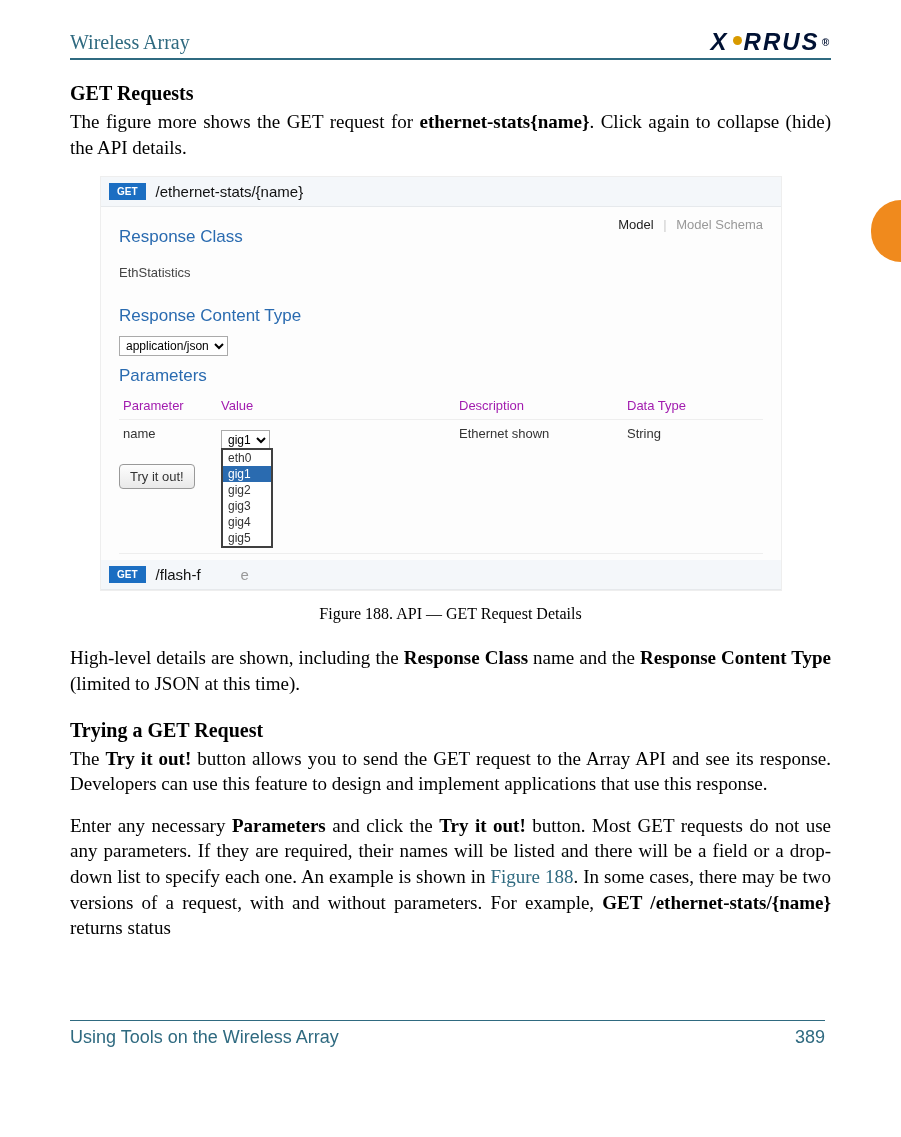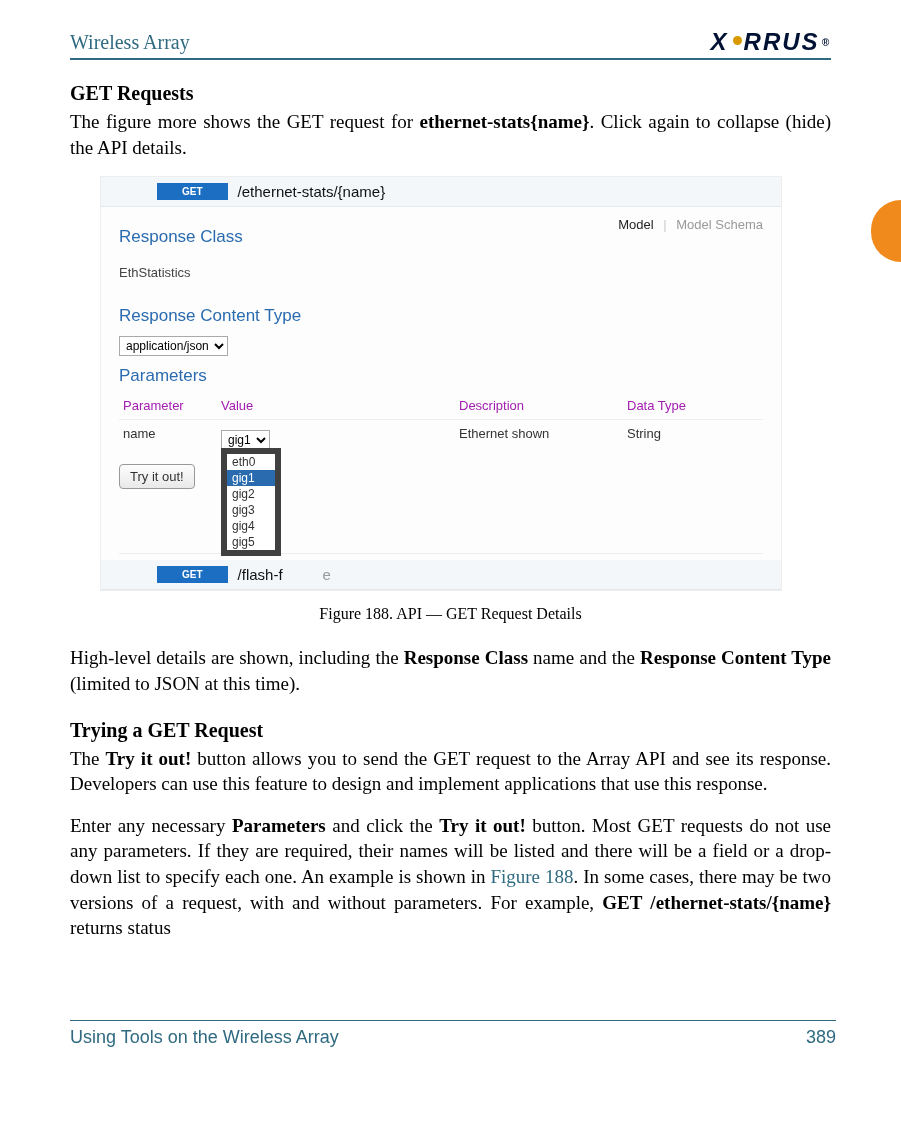--- a/index.html
+++ b/index.html
@@ -99,22 +99,21 @@
     padding: 6px 8px;
     display: flex;
     align-items: center;
     gap: 10px;
   }
   .figure .badge {
     background: #1b6ec2;
     color: #fff;
     font-size: 10px;
     font-weight: bold;
-    padding: 3px 25px;
-    margin-left: 48px;
+    padding: 3px 8px;
   }
   .figure .path {
     color: #111;
     font-size: 15px;
   }
   .figure .inner { padding: 10px 18px 6px 18px; }
   .figure .h { color: #2a6bb0; font-size: 17px; margin: 10px 0 6px 0; }
   .figure .tabs-right {
     float: right;
     font-size: 13px;
@@ -157,21 +156,21 @@
     display: inline-block;
     margin: 8px 0 4px 0;
   }
   .figure .dropdown-wrap {
     position: relative;
     display: inline-block;
   }
   .figure .dropdown-box {
     position: absolute;
     top: 22px; left: 0;
-    border: 6px solid #404040;
+    border: 2px solid #404040;
     background: #fff;
     font-size: 12px;
     width: 48px;
     z-index: 2;
   }
   .figure .dropdown-box div {
     padding: 1px 5px;
   }
   .figure .dropdown-box .hilite {
     background: #2a6bb0;
@@ -180,21 +179,21 @@
   .figure .row-divider {
     border-top: 1px solid #eee;
     margin-top: 60px;
   }
   .figure .path.faded { color: #999; }
   
   .footer {
     position: absolute;
     bottom: 32px;
     left: 70px;
-    right: 65px;
+    right: 76px;
     border-top: 1px solid #2f6a80;
     padding-top: 6px;
     display: flex;
     justify-content: space-between;
     font-family: Arial, Helvetica, sans-serif;
     color: #2f6a80;
     font-size: 18px;
   }
 </style>
 </head>

